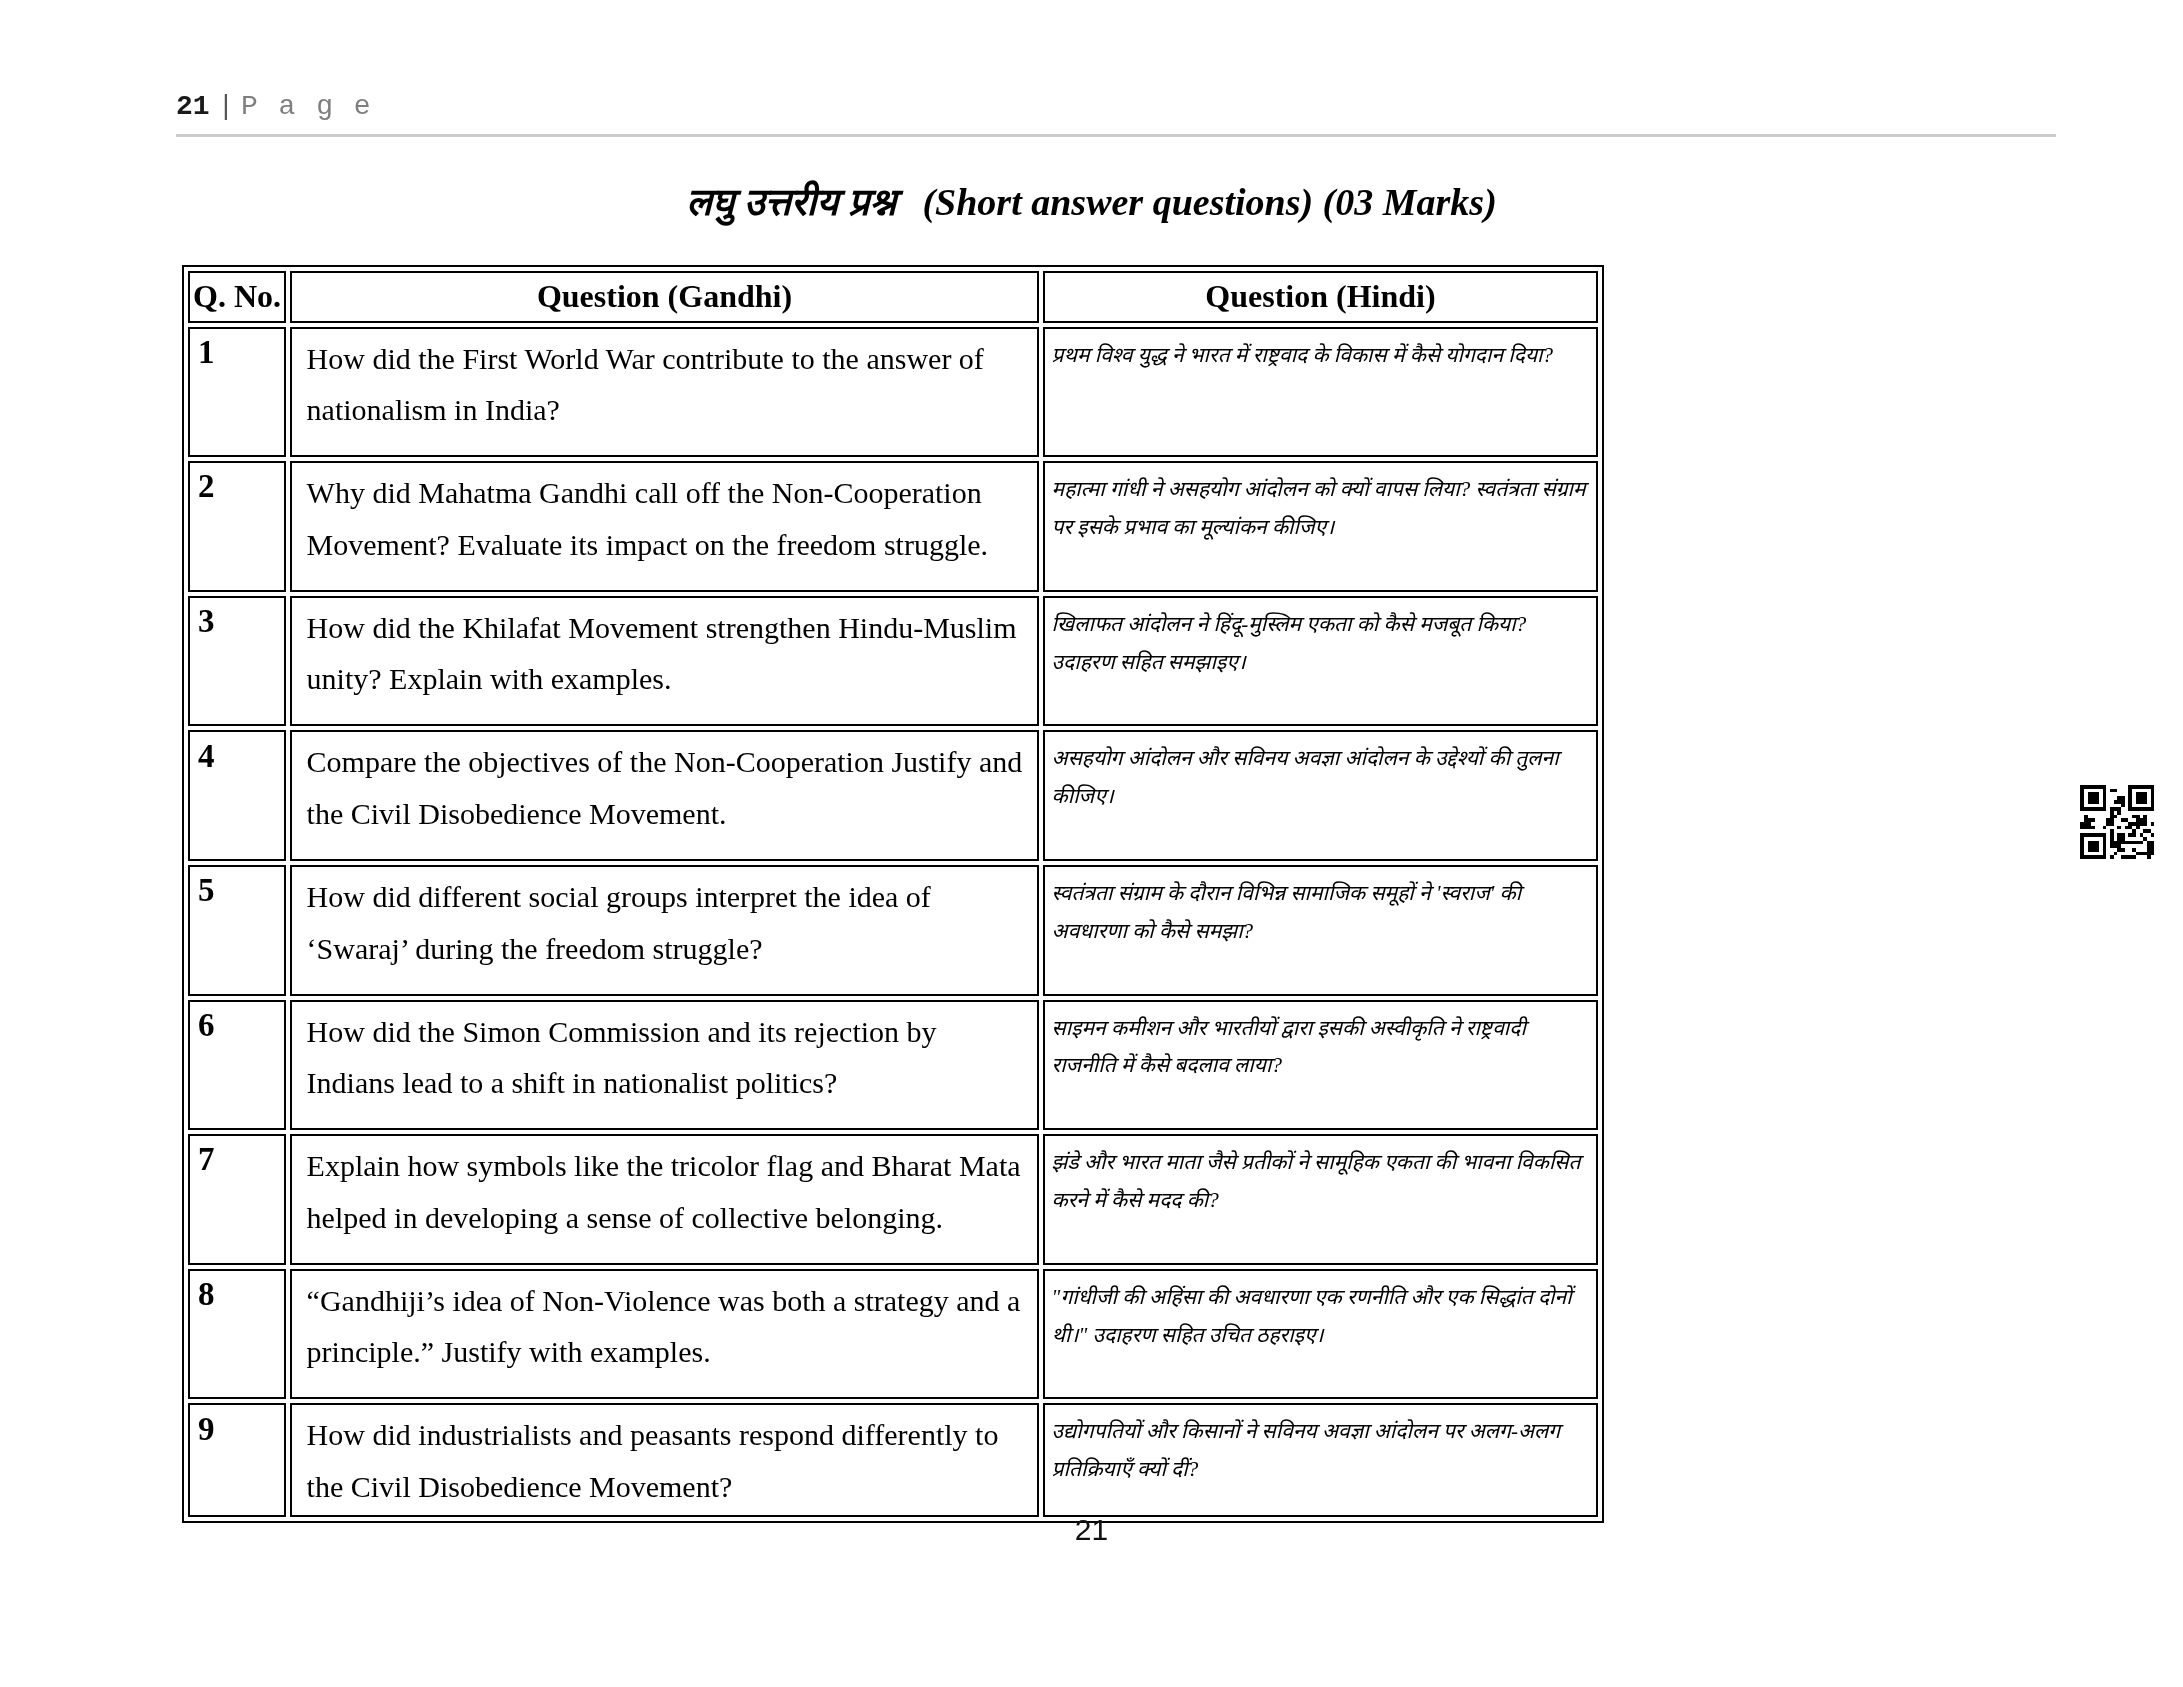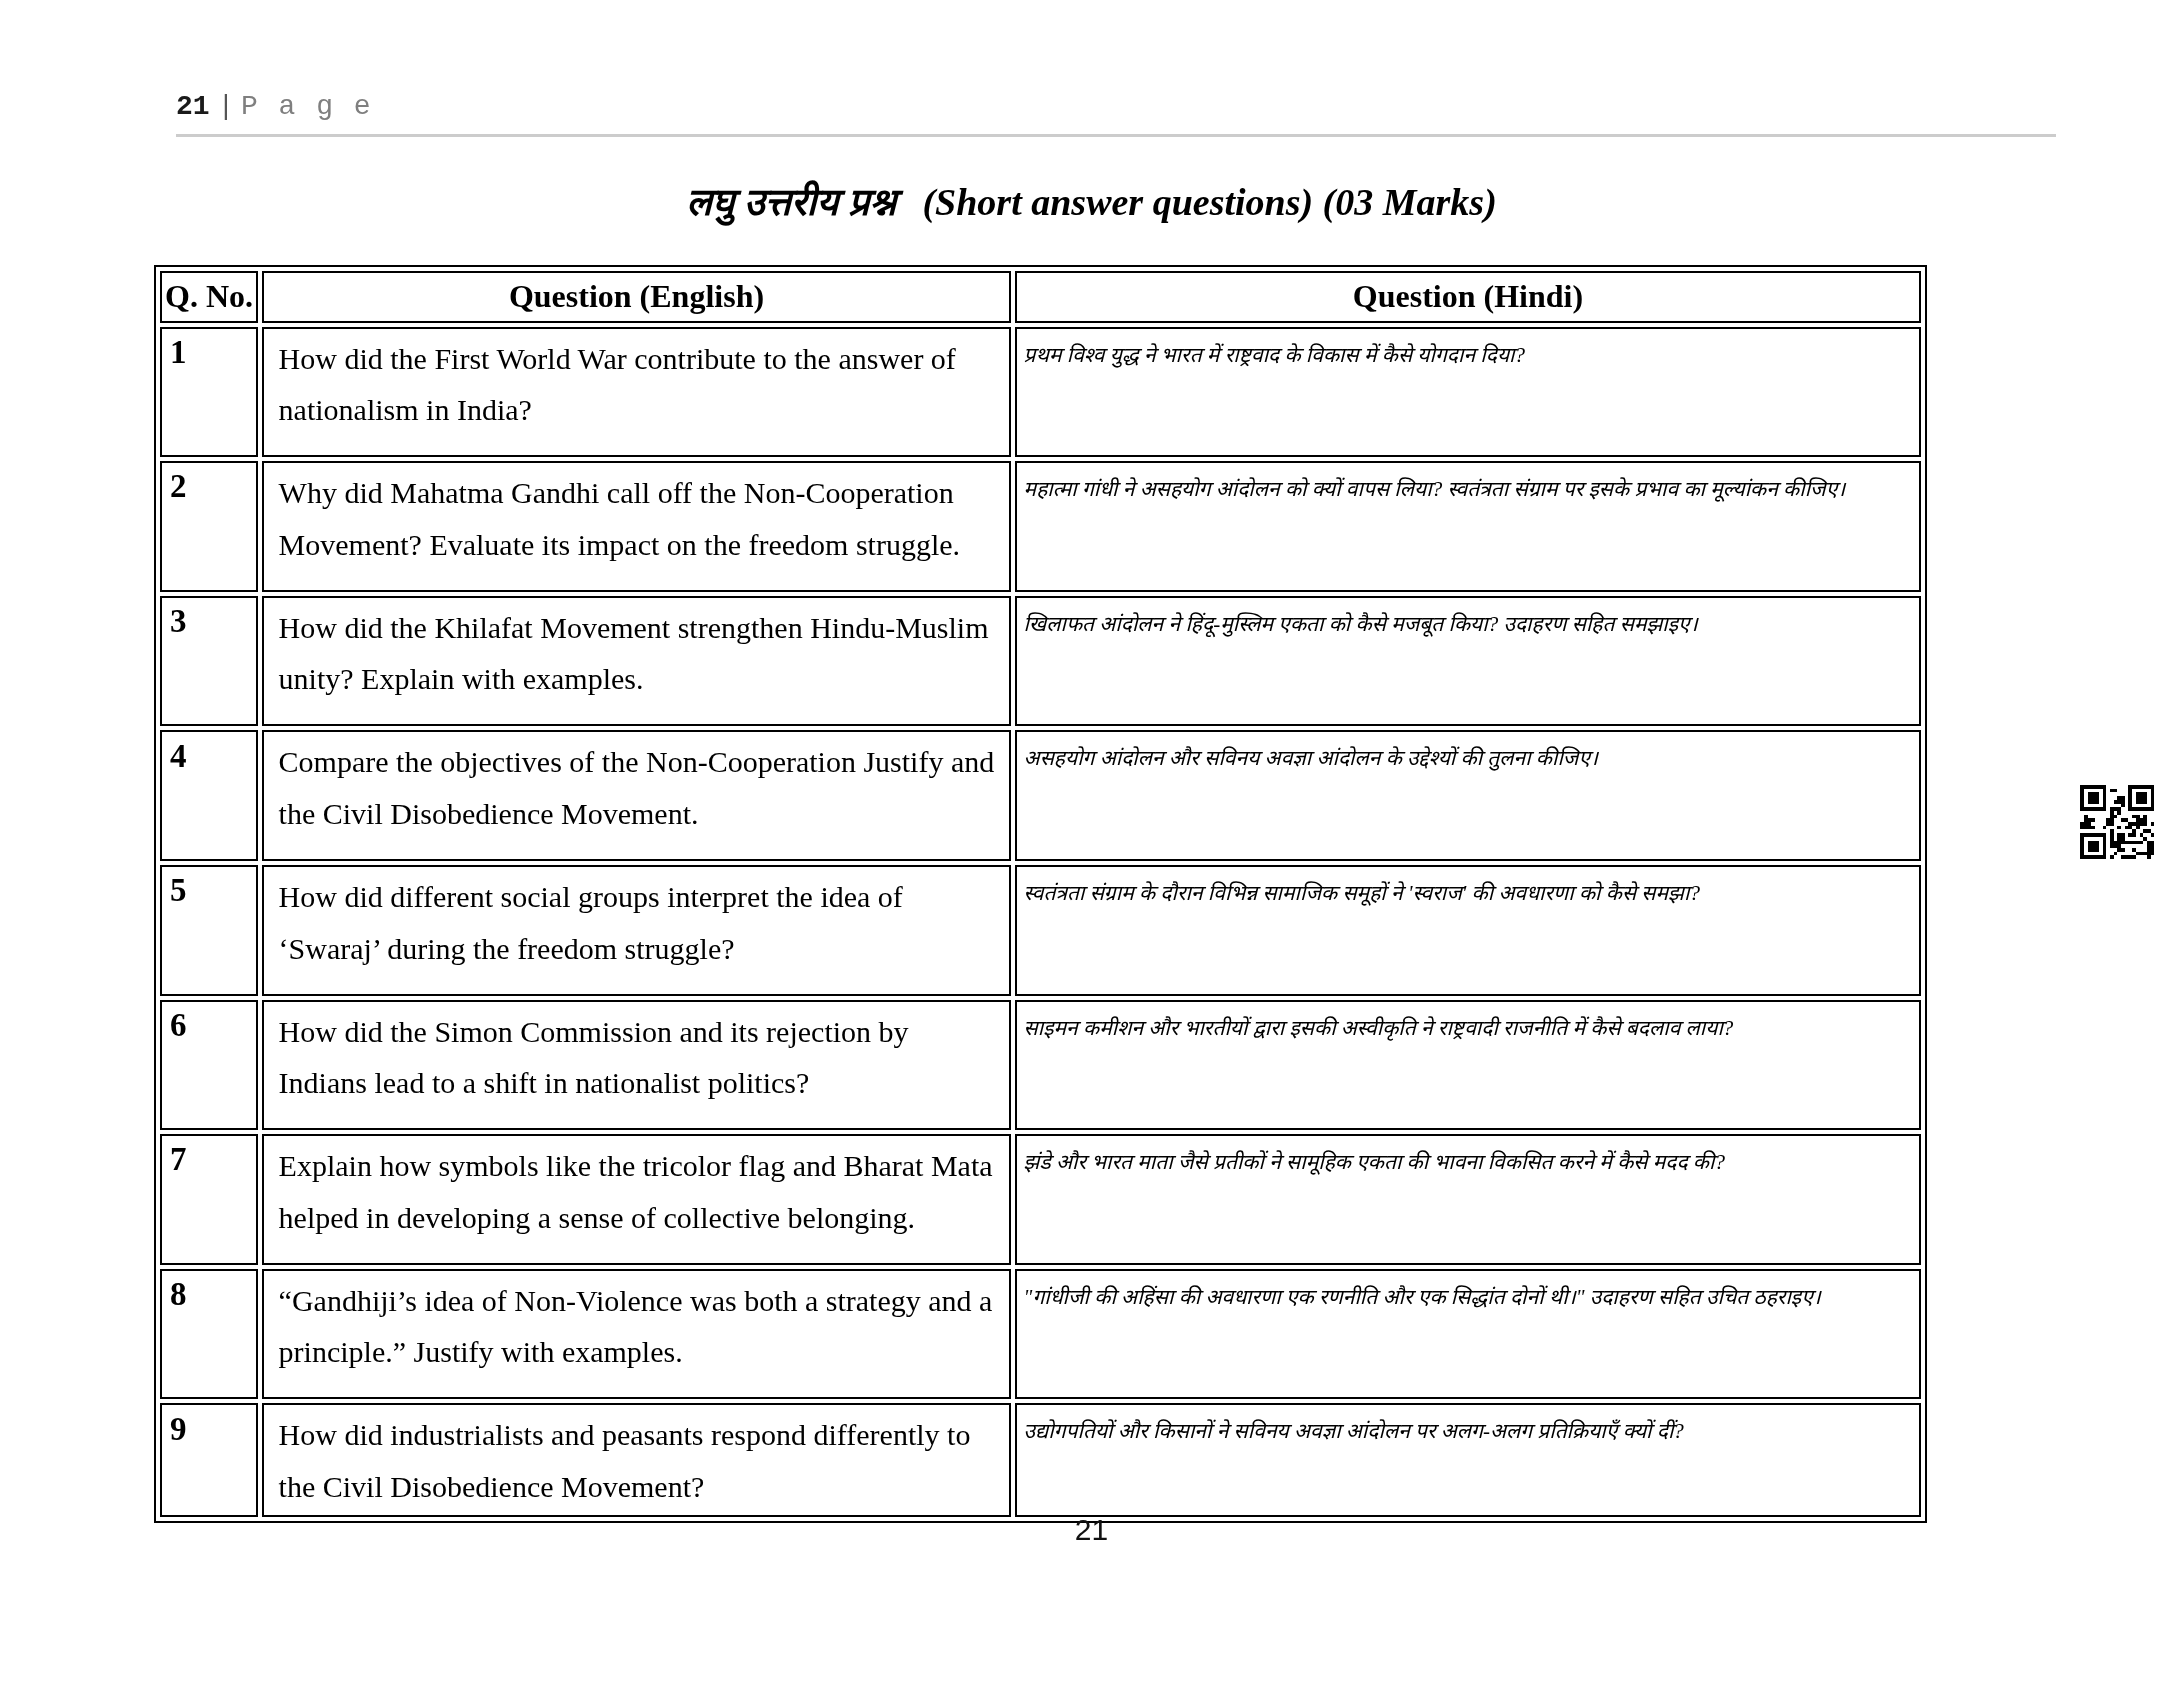--- a/index.html
+++ b/index.html
@@ -24,22 +24,22 @@
   }
   
   .doc-title{
     position:absolute;left:0;top:180px;width:2183px;
     text-align:center;font-size:38px;font-weight:bold;font-style:italic;
     line-height:1.2;
   }
   .doc-title .t-hindi{margin-right:26px;text-align:center;}
   
   table.qtable{
-    position:absolute;left:154px;top:265px;
-    width:1773px;table-layout:fixed;
+    position:absolute;left:182px;top:265px;
+    width:1422px;table-layout:fixed;
     border-collapse:separate;border-spacing:4px;
     border:2px solid #000;background:#fff;
   }
   table.qtable td{
     border:2px solid #000;
     vertical-align:top;
     overflow:hidden;
   }
   table.qtable thead td{
     vertical-align:middle;text-align:center;
@@ -87,21 +87,21 @@
 
 <table class="qtable">
   <colgroup>
     <col style="width:98px">
     <col style="width:749px">
     <col>
   </colgroup>
   <thead>
     <tr>
       <td>Q. No.</td>
-      <td>Question (English)</td>
+      <td>Question (Gandhi)</td>
       <td>Question (Hindi)</td>
     </tr>
   </thead>
   <tbody>
   <tr>
     <td class="c-qno">1</td>
     <td class="c-en">How did the First World War contribute to the answer of nationalism in India?</td>
     <td class="c-hi">प्रथम विश्व युद्ध ने भारत में राष्ट्रवाद के विकास में कैसे योगदान दिया?</td>
   </tr>
 

